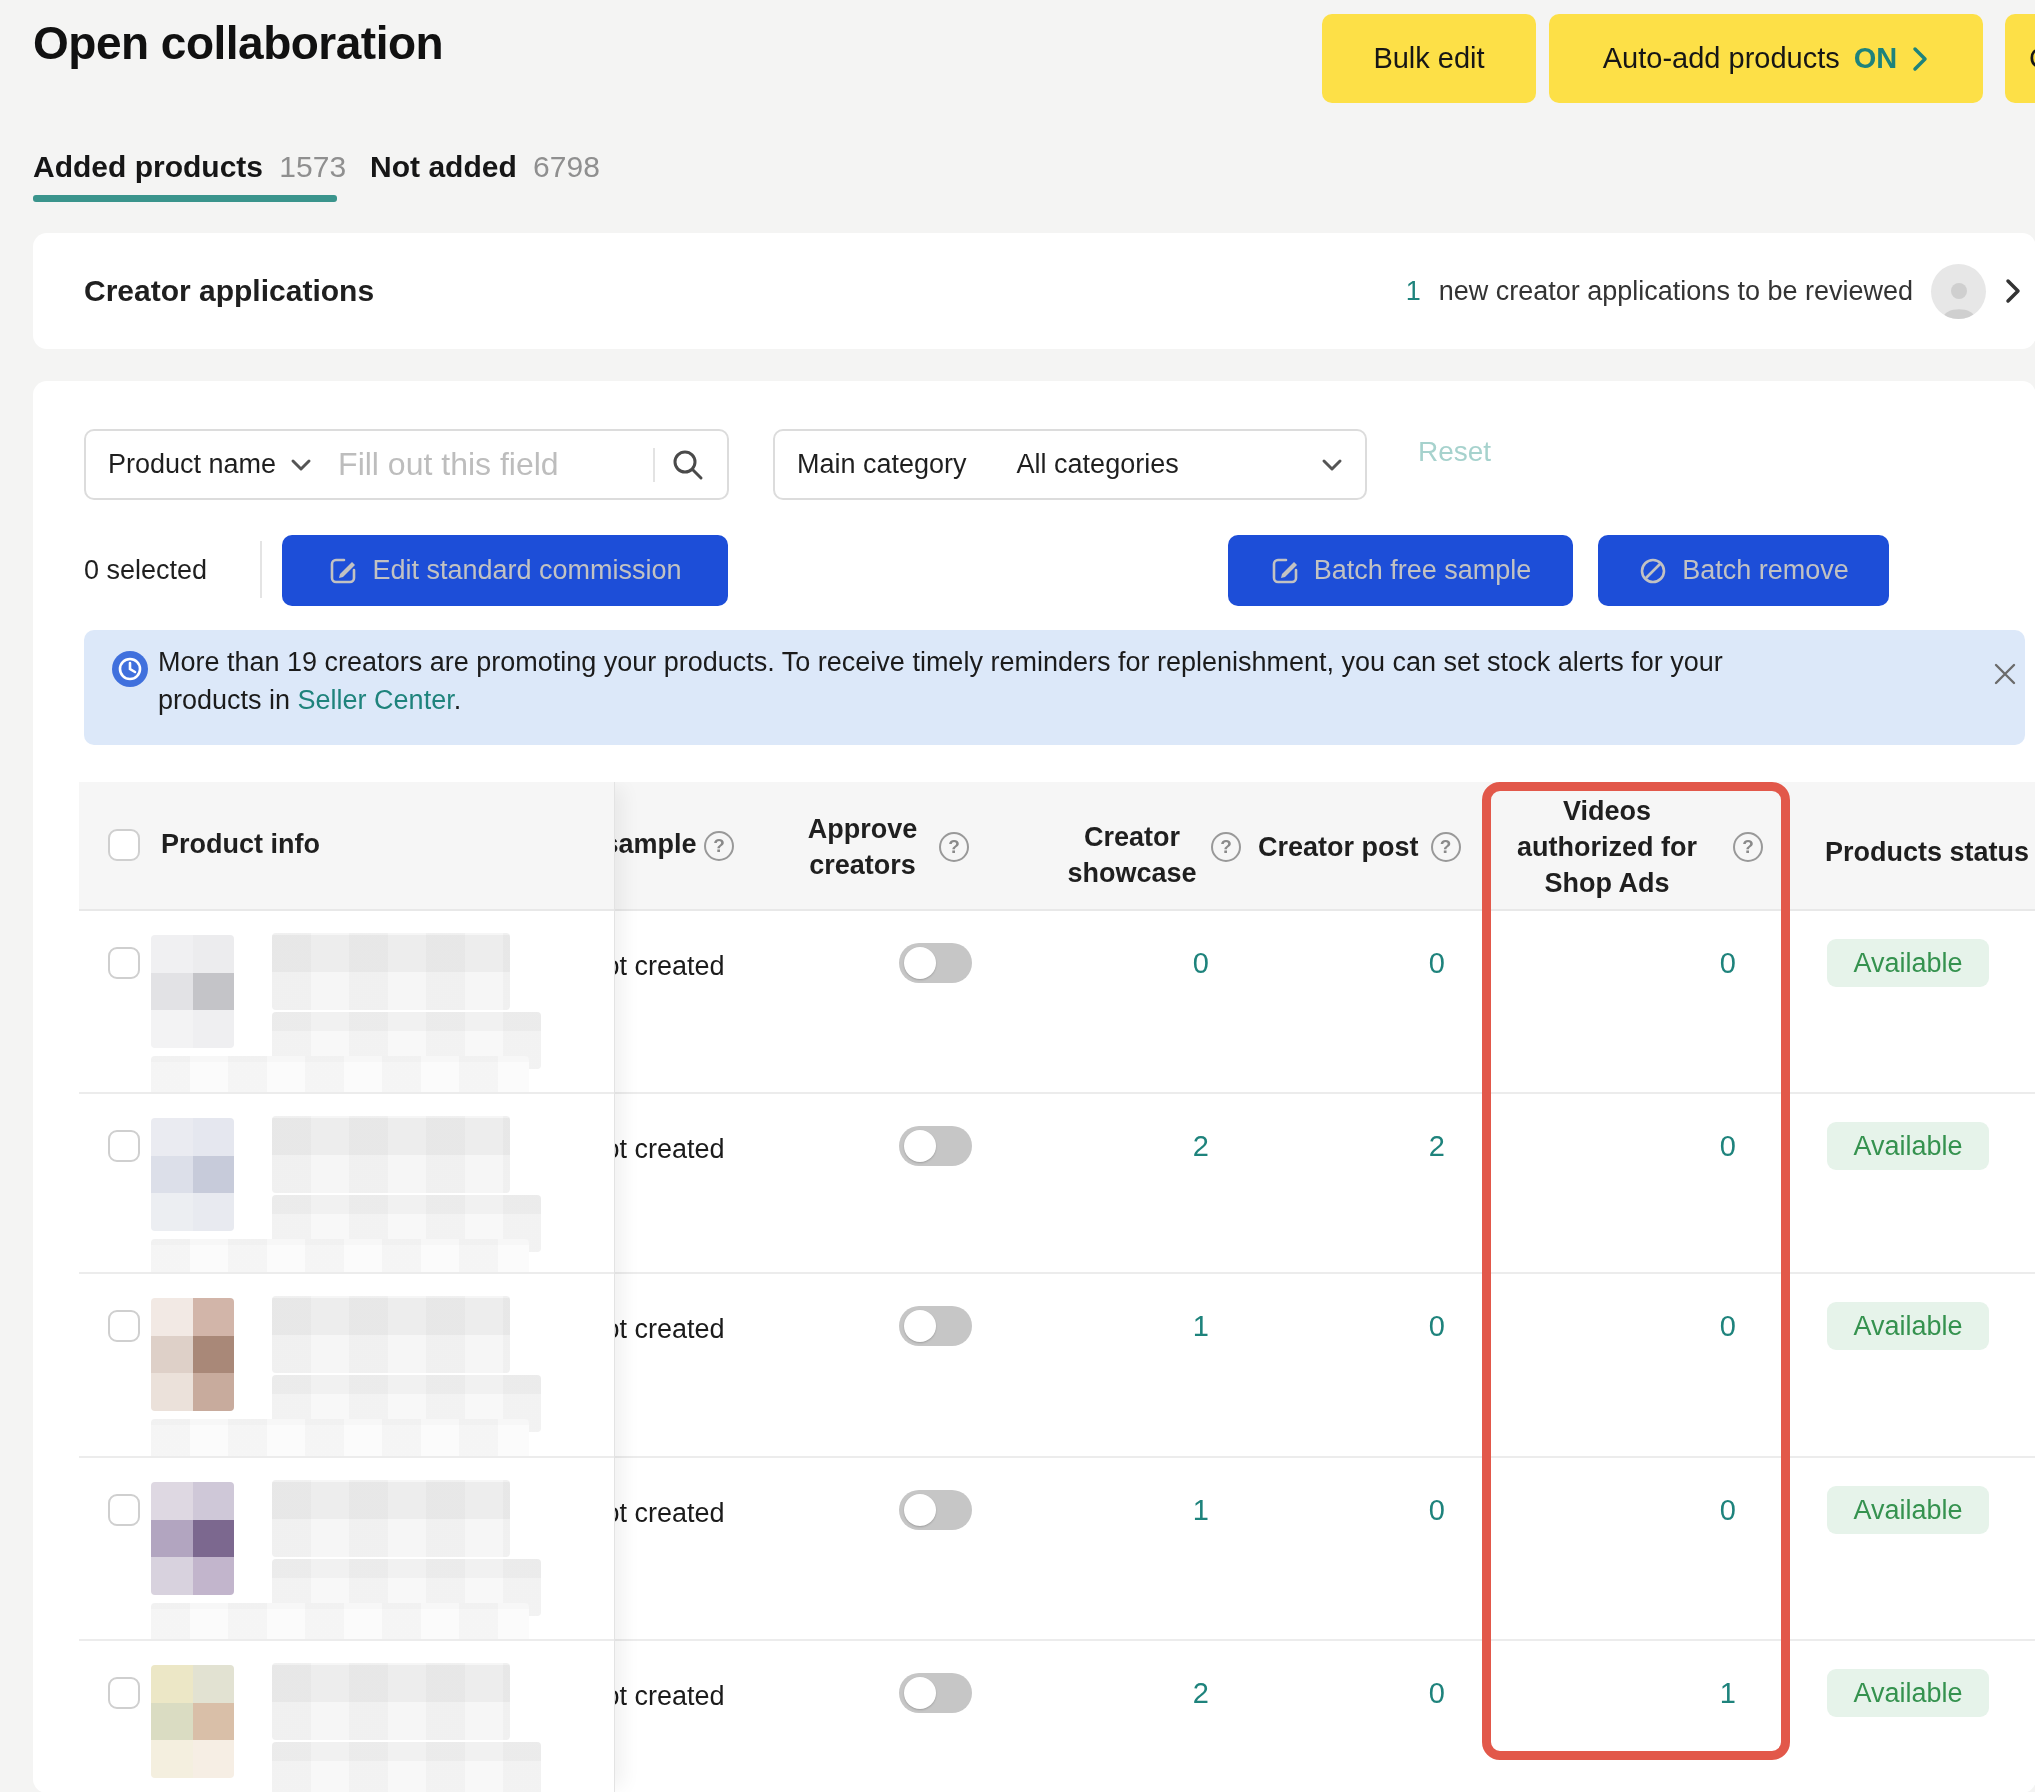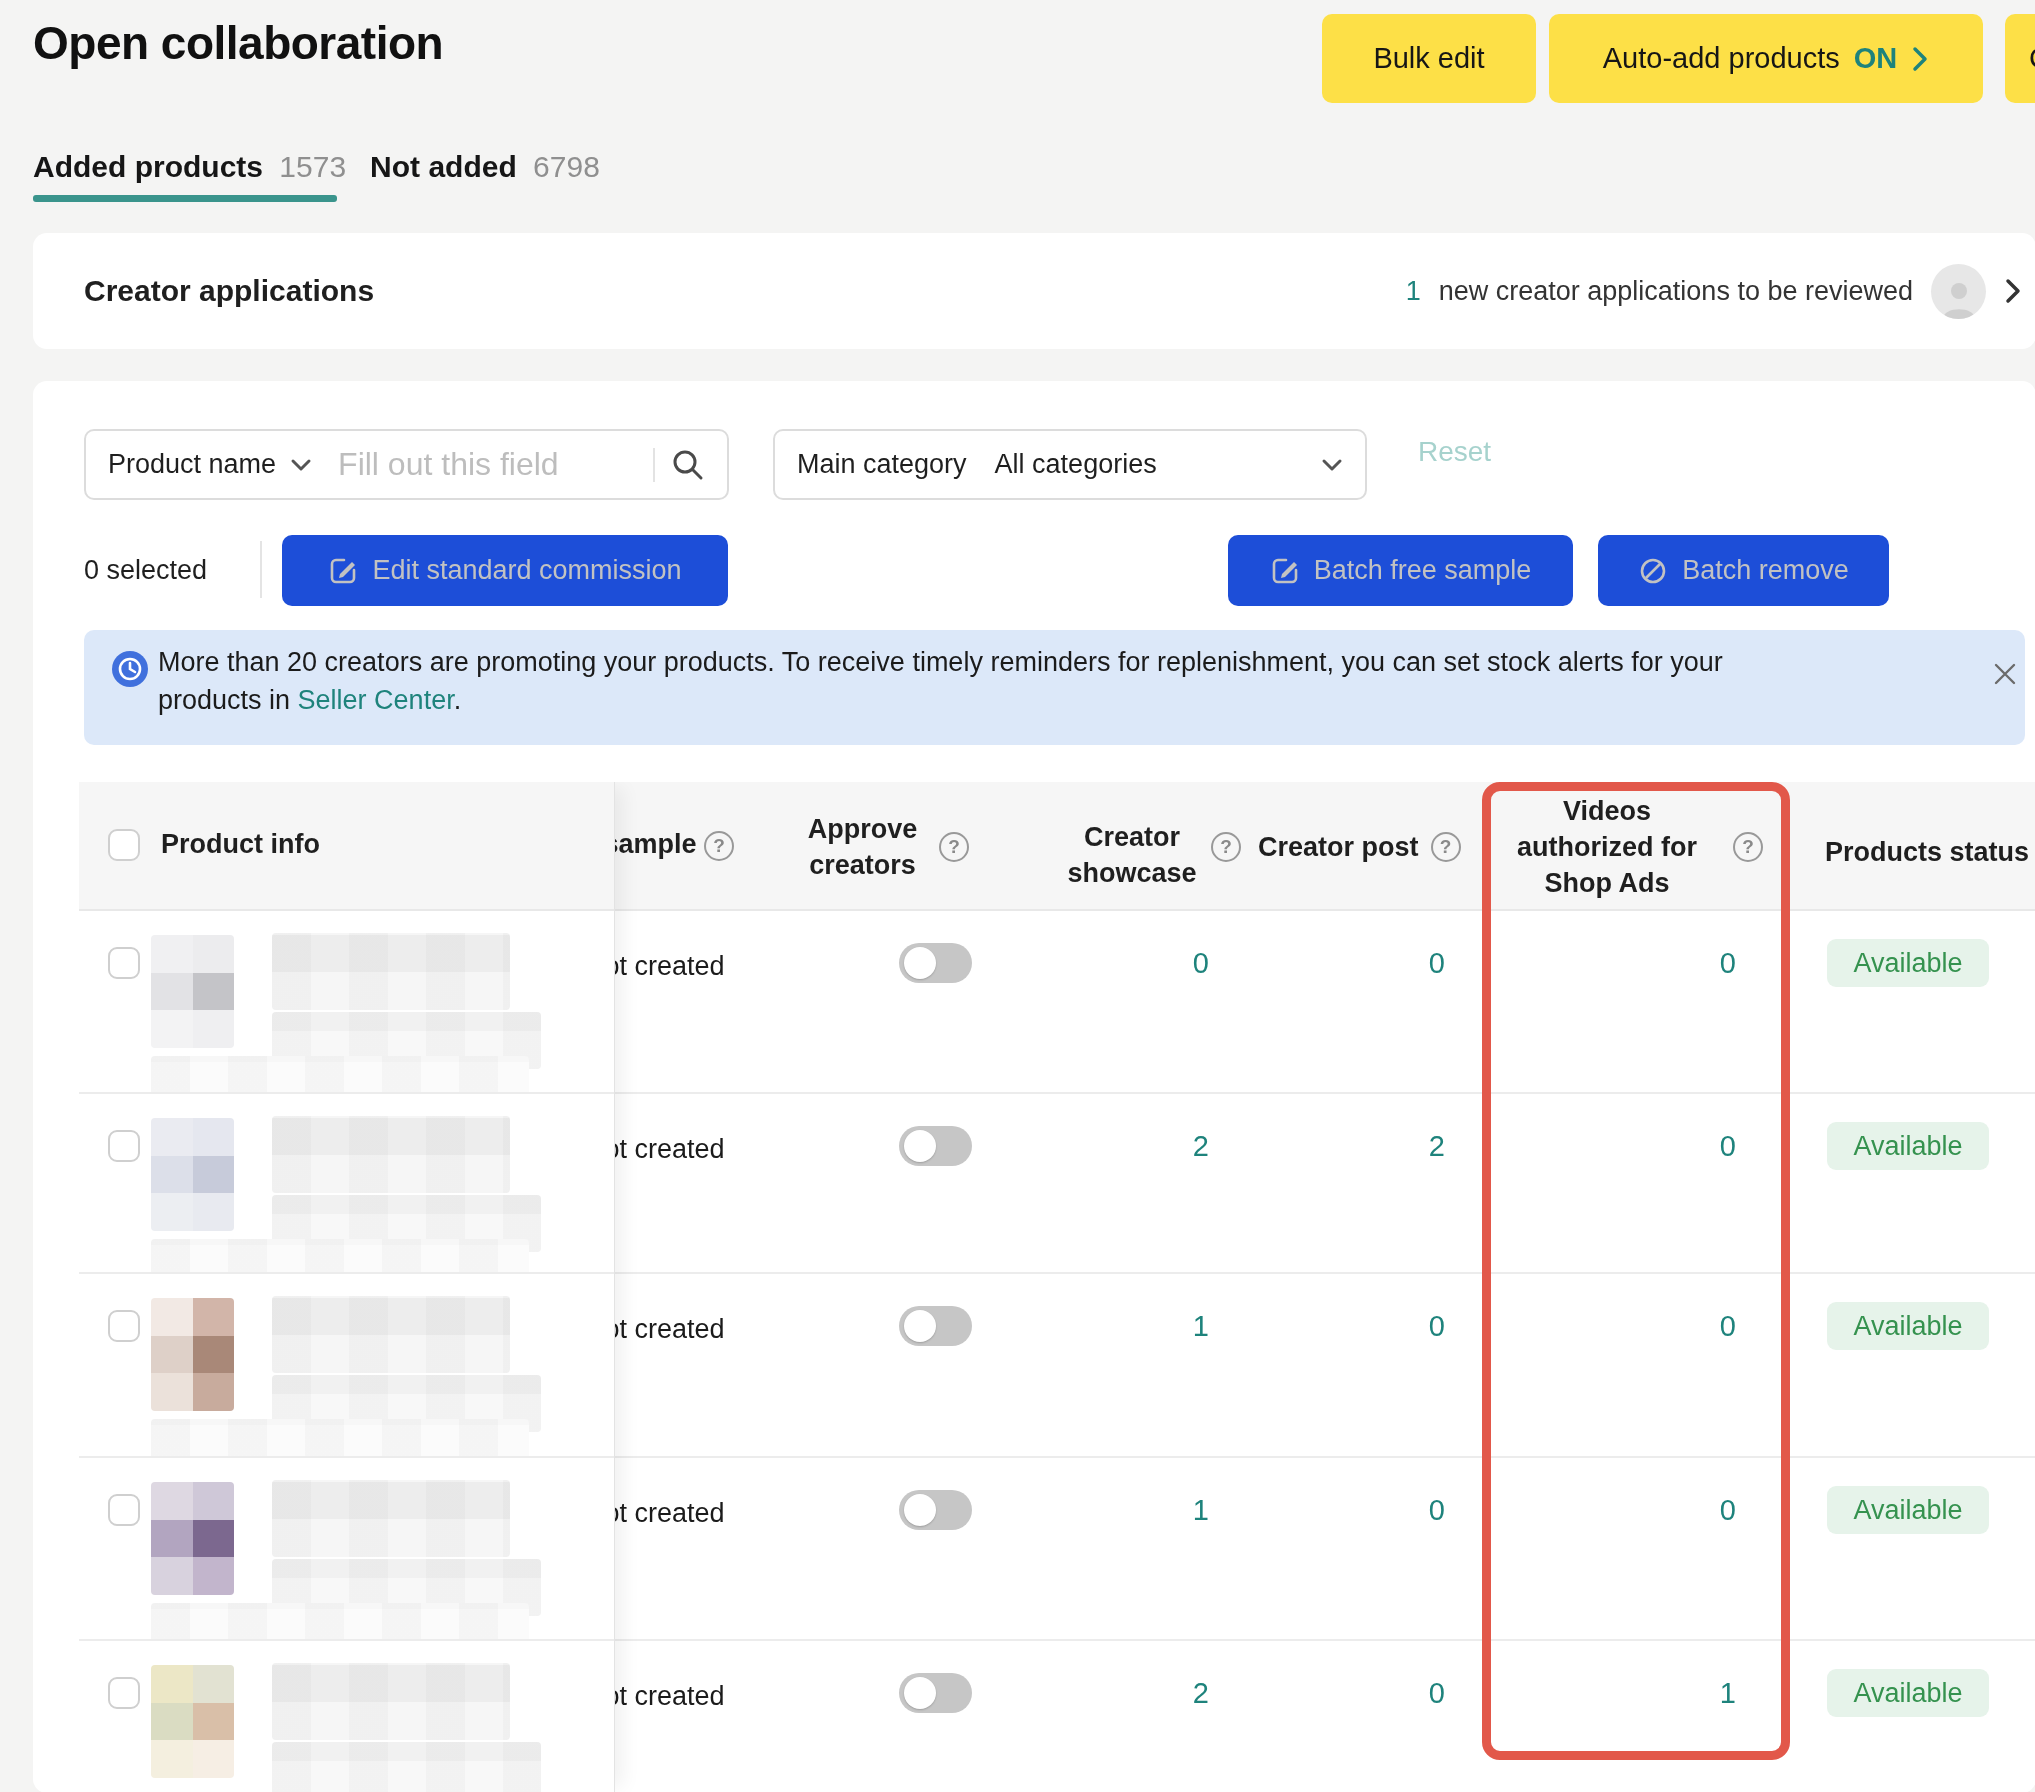--- a/index.html
+++ b/index.html
@@ -159,21 +159,21 @@
       <span class="fb-div"></span>
       <span style="margin-right:22px;">
         <svg width="34" height="34" viewBox="0 0 34 34">
             <circle cx="14" cy="14" r="10" fill="none" stroke="#4a4a4a" stroke-width="3"></circle>
             <line x1="22" y1="22" x2="30" y2="30" stroke="#4a4a4a" stroke-width="3" stroke-linecap="round"></line>
           </svg>
       </span>
     </div>
     <div class="abs filter-box fb2">
       <span class="fb-label">Main category</span>
-      <span class="fb-label" style="margin-left:28px;">All categories</span>
+      <span class="fb-label" style="margin-left:50px;">All categories</span>
       <span class="chev" style="margin-left:auto;margin-right:22px;">
         <svg width="22" height="14" viewBox="0 0 22 14">
             <path d="M3 3 L11 11 L19 3" fill="none" stroke="#555" stroke-width="3" stroke-linecap="round" stroke-linejoin="round"></path>
           </svg>
       </span>
     </div>
     <div class="abs reset">Reset</div>
 
     <div class="abs sel-count">0 selected</div>
     <div class="abs vdiv"></div>
@@ -207,21 +207,21 @@
 
     <div class="abs banner">
       <div class="abs banner-icon">
         <svg width="36" height="36" viewBox="0 0 36 36">
             <circle cx="18" cy="18" r="18" fill="#4070dd"></circle>
             <circle cx="18" cy="18" r="10" fill="none" stroke="#fff" stroke-width="2.6"></circle>
             <path d="M18 12 V18 L23 21" fill="none" stroke="#fff" stroke-width="2.6" stroke-linecap="round"></path>
           </svg>
       </div>
       <div class="abs banner-text">
-        <div>More than 20 creators are promoting your products. To receive timely reminders for replenishment, you can set stock alerts for your</div>
+        <div>More than 19 creators are promoting your products. To receive timely reminders for replenishment, you can set stock alerts for your</div>
         <div><span>products in </span><span class="seller-link">Seller Center</span><span>.</span></div>
       </div>
       <div class="abs banner-close">
         <svg width="26" height="26" viewBox="0 0 26 26">
             <path d="M4 4 L22 22 M22 4 L4 22" stroke="#6b6b6b" stroke-width="2.4" stroke-linecap="round"></path>
           </svg>
       </div>
     </div>
 
     <div class="abs table">

